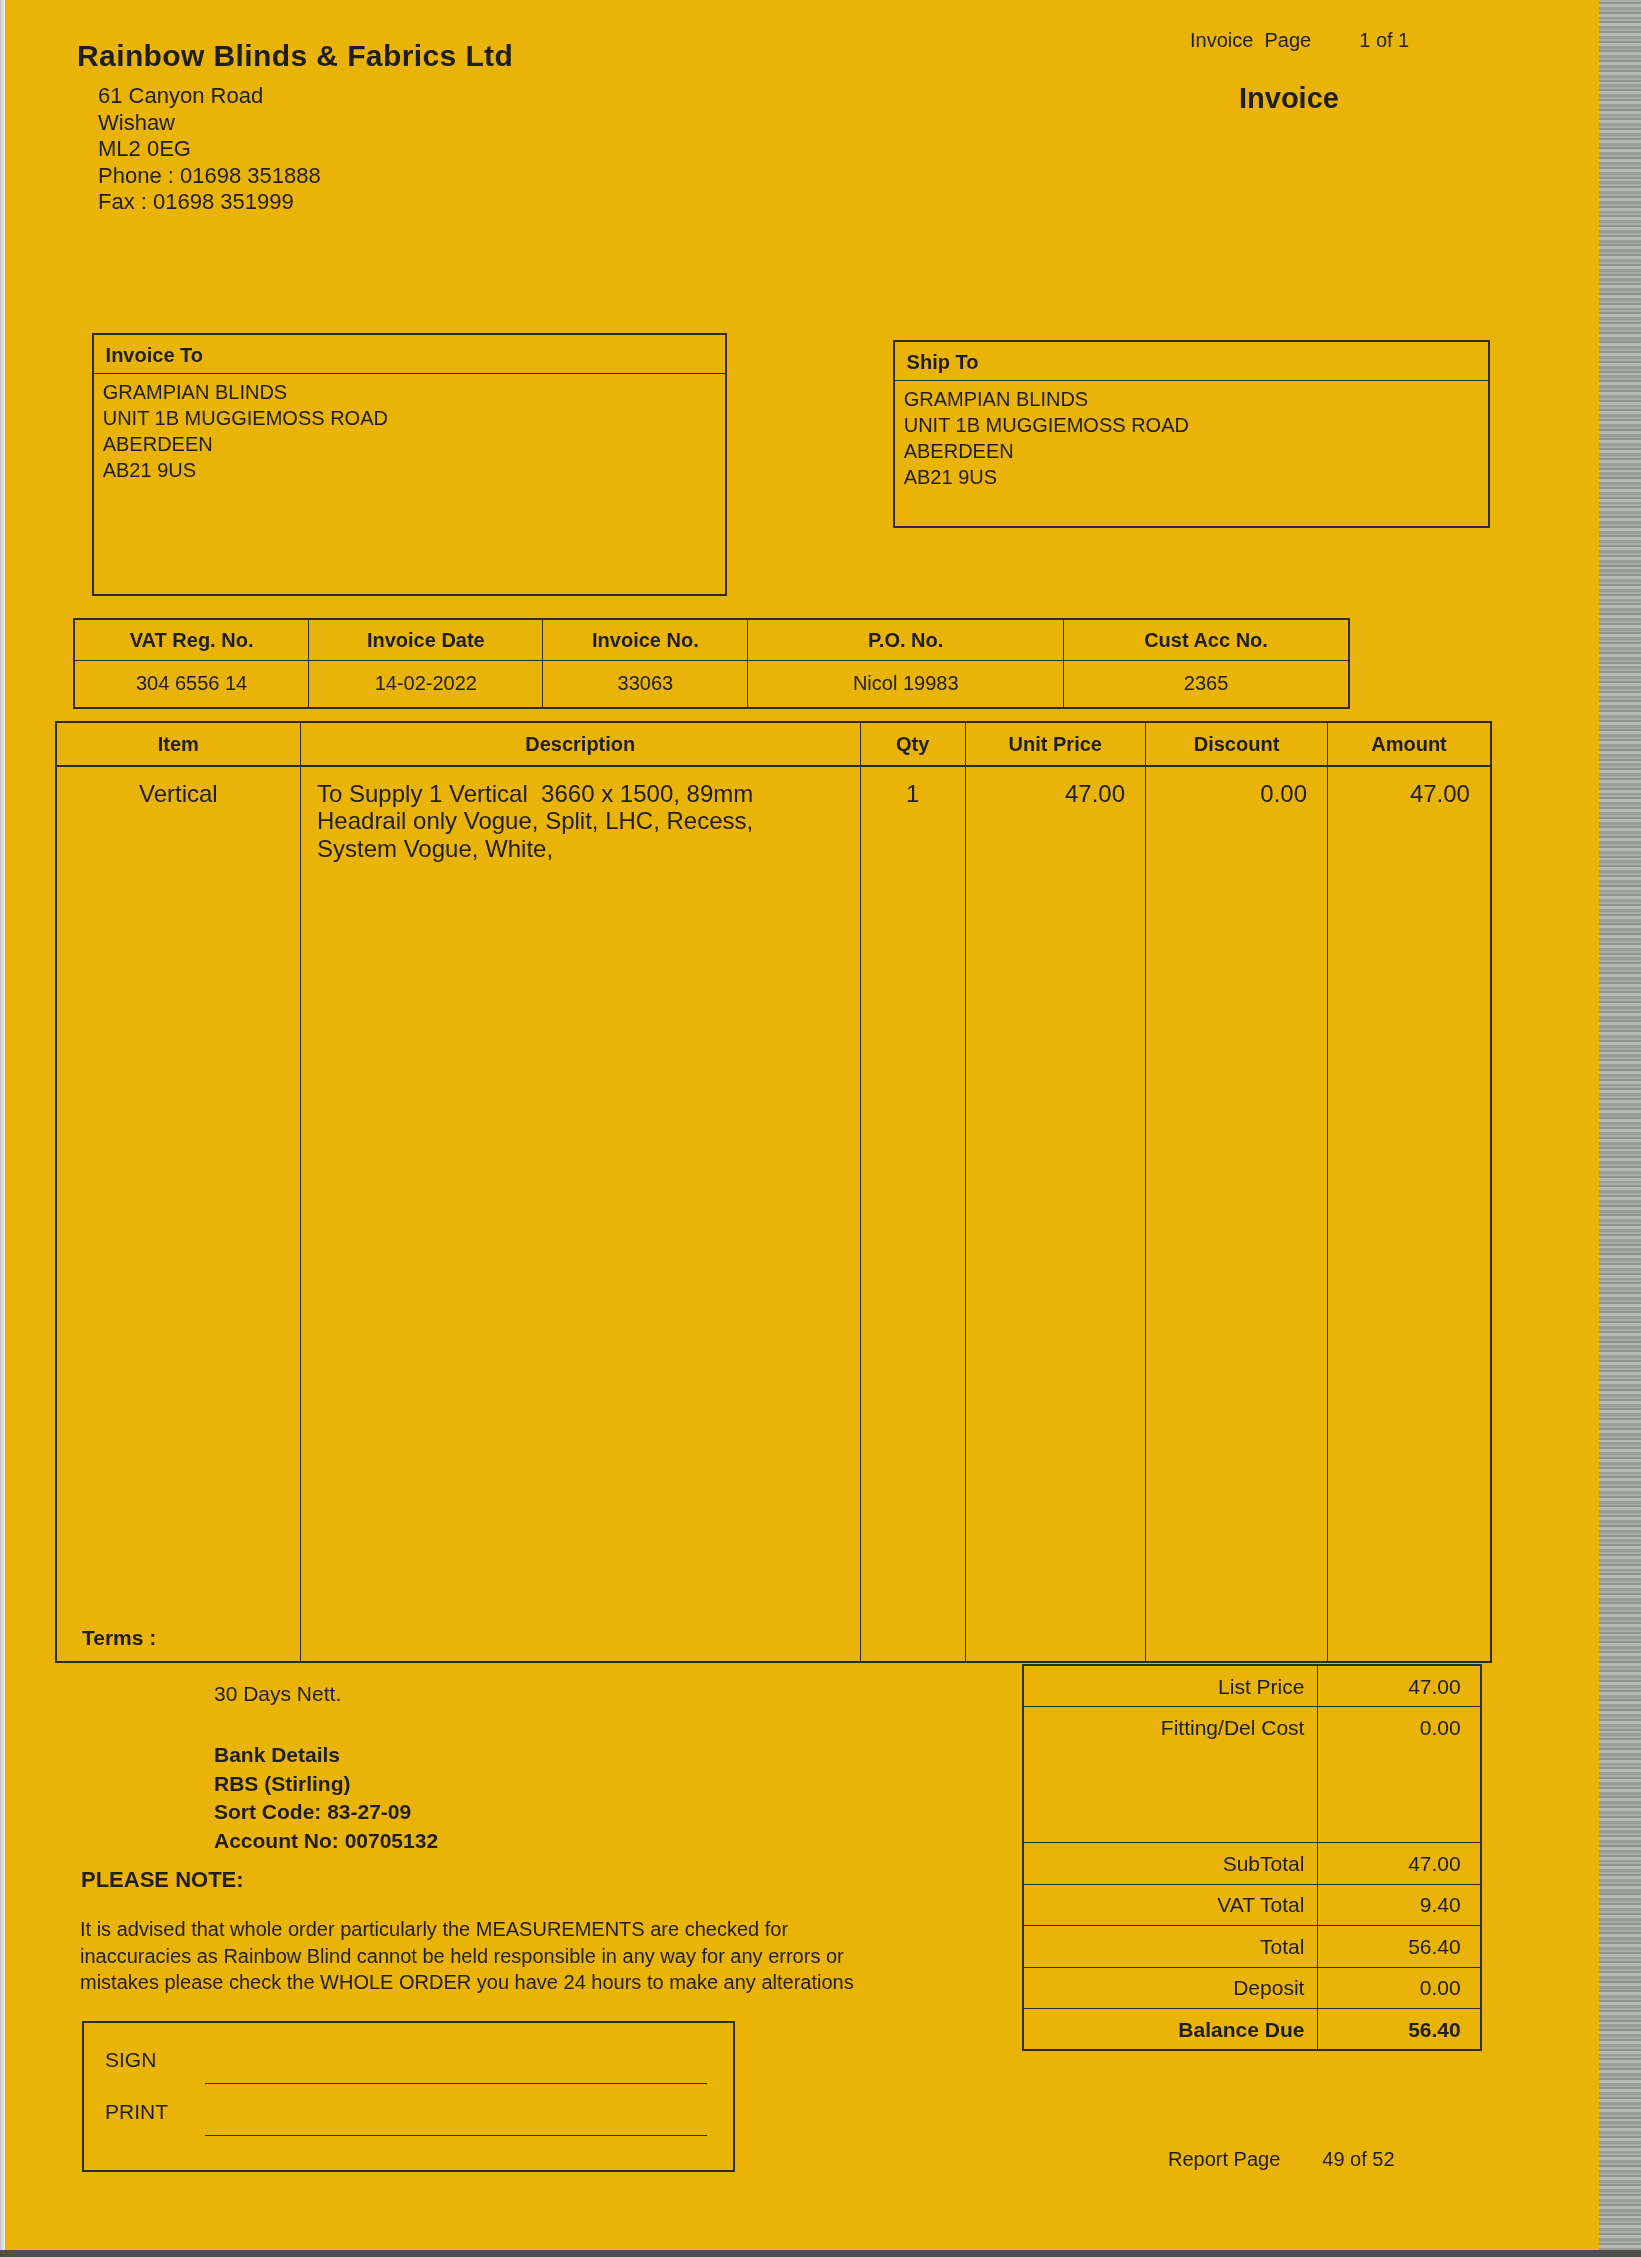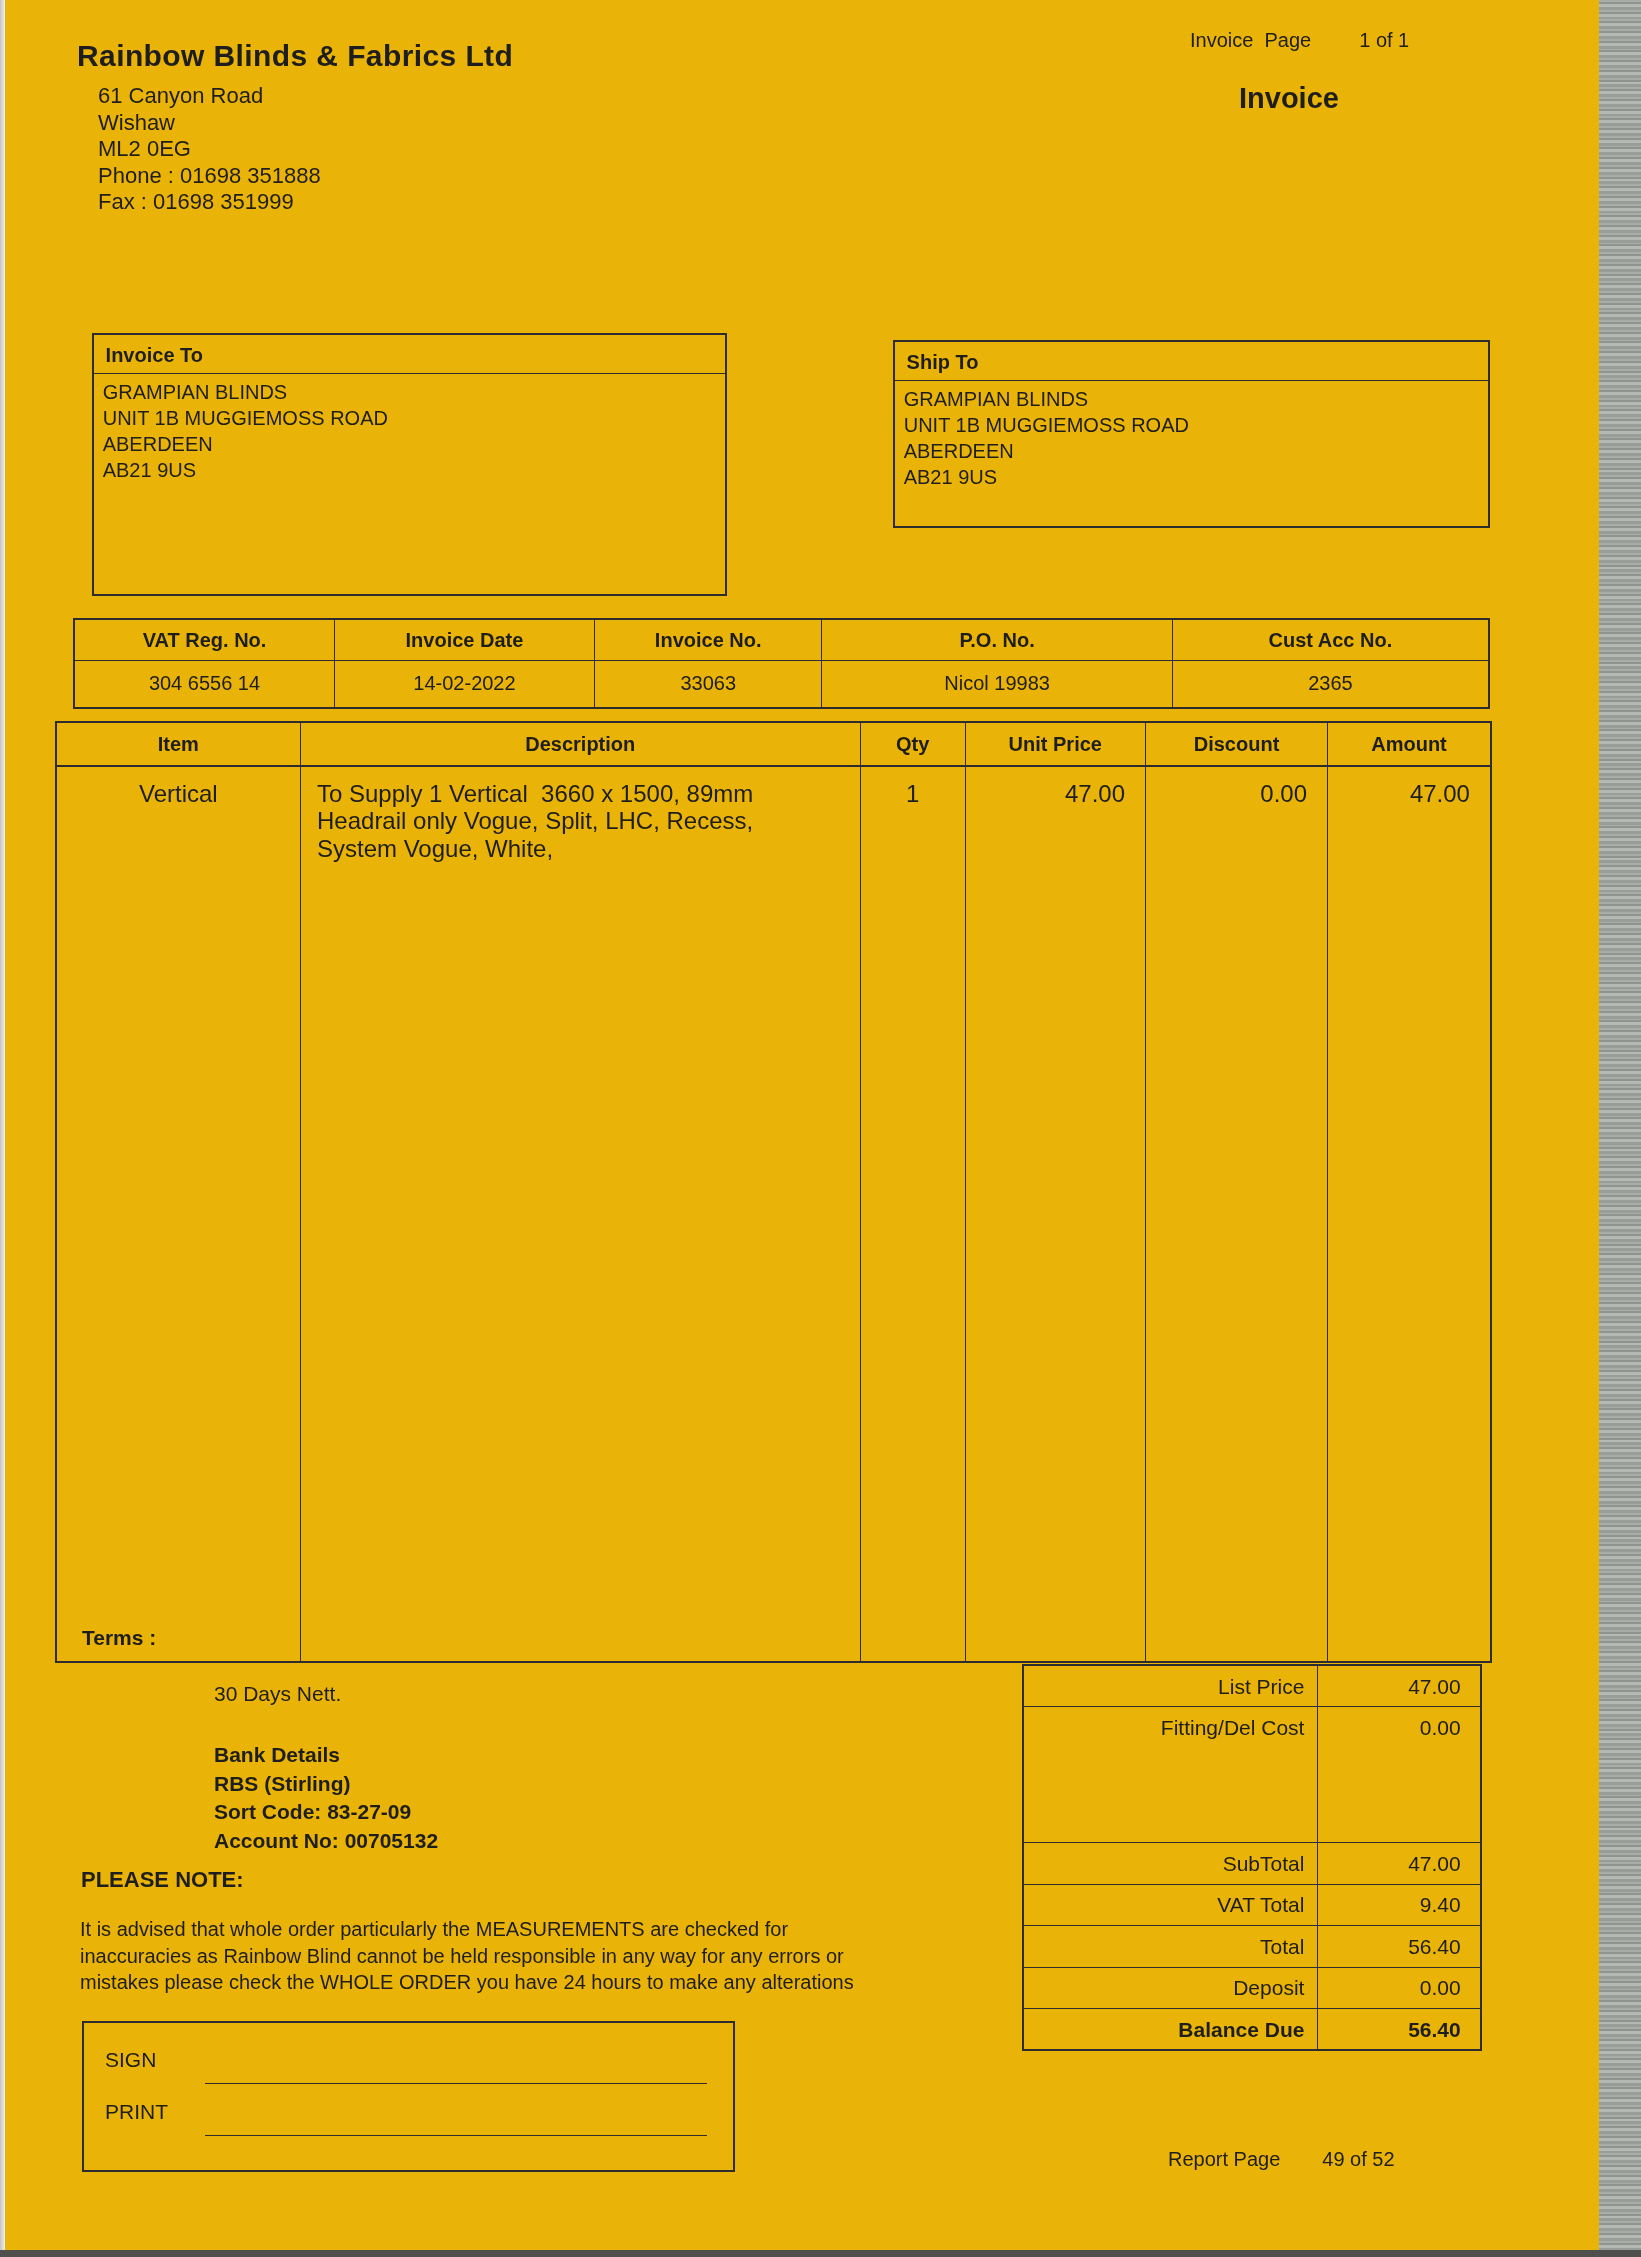--- a/index.html
+++ b/index.html
@@ -24,21 +24,21 @@
   .doc-title { position:absolute; left:1239px; top:82px; font-size:29px; font-weight:bold; }
 
   
   .addr-box { position:absolute; border:2.9px solid #2d2d2d; box-sizing:border-box; }
   .addr-box .box-head { font-weight:bold; font-size:20px; padding:8.7px 11.6px 6.8px; border-bottom:1.9px solid #2d2d2d; }
   .addr-box .box-body { padding:4.8px 8.7px; font-size:20px; line-height:26px; }
   #invoice-to { left:92px; top:333px; width:635px; height:263px; }
   #ship-to   { left:893px; top:340px; width:597px; height:188px; }
 
   
-  .meta-table { position:absolute; left:73px; top:618px; width:1417px; box-sizing:border-box;
+  .meta-table { position:absolute; left:73px; top:618px; width:1277px; box-sizing:border-box;
     border:2.9px solid #2d2d2d; display:grid; grid-template-columns:18.4% 18.4% 16.1% 24.8% 22.3%; }
   .meta-table .mh { font-weight:bold; font-size:20px; text-align:center; padding:8.7px 0 8.7px;
     border-right:1.9px solid #2d2d2d; border-bottom:1.9px solid #2d2d2d; }
   .meta-table .mv { font-size:20px; text-align:center; padding:10.6px 0 11.6px; border-right:1.9px solid #2d2d2d; }
   .meta-table .no-r { border-right:none; }
 
   
   .items-table { position:absolute; left:55px; top:721px; width:1437px; height:942px; box-sizing:border-box;
     border:2.9px solid #2d2d2d; display:grid;
     grid-template-columns:17% 39.1% 7.3% 12.6% 12.7% 11.3%; grid-template-rows:44px 1fr; }

